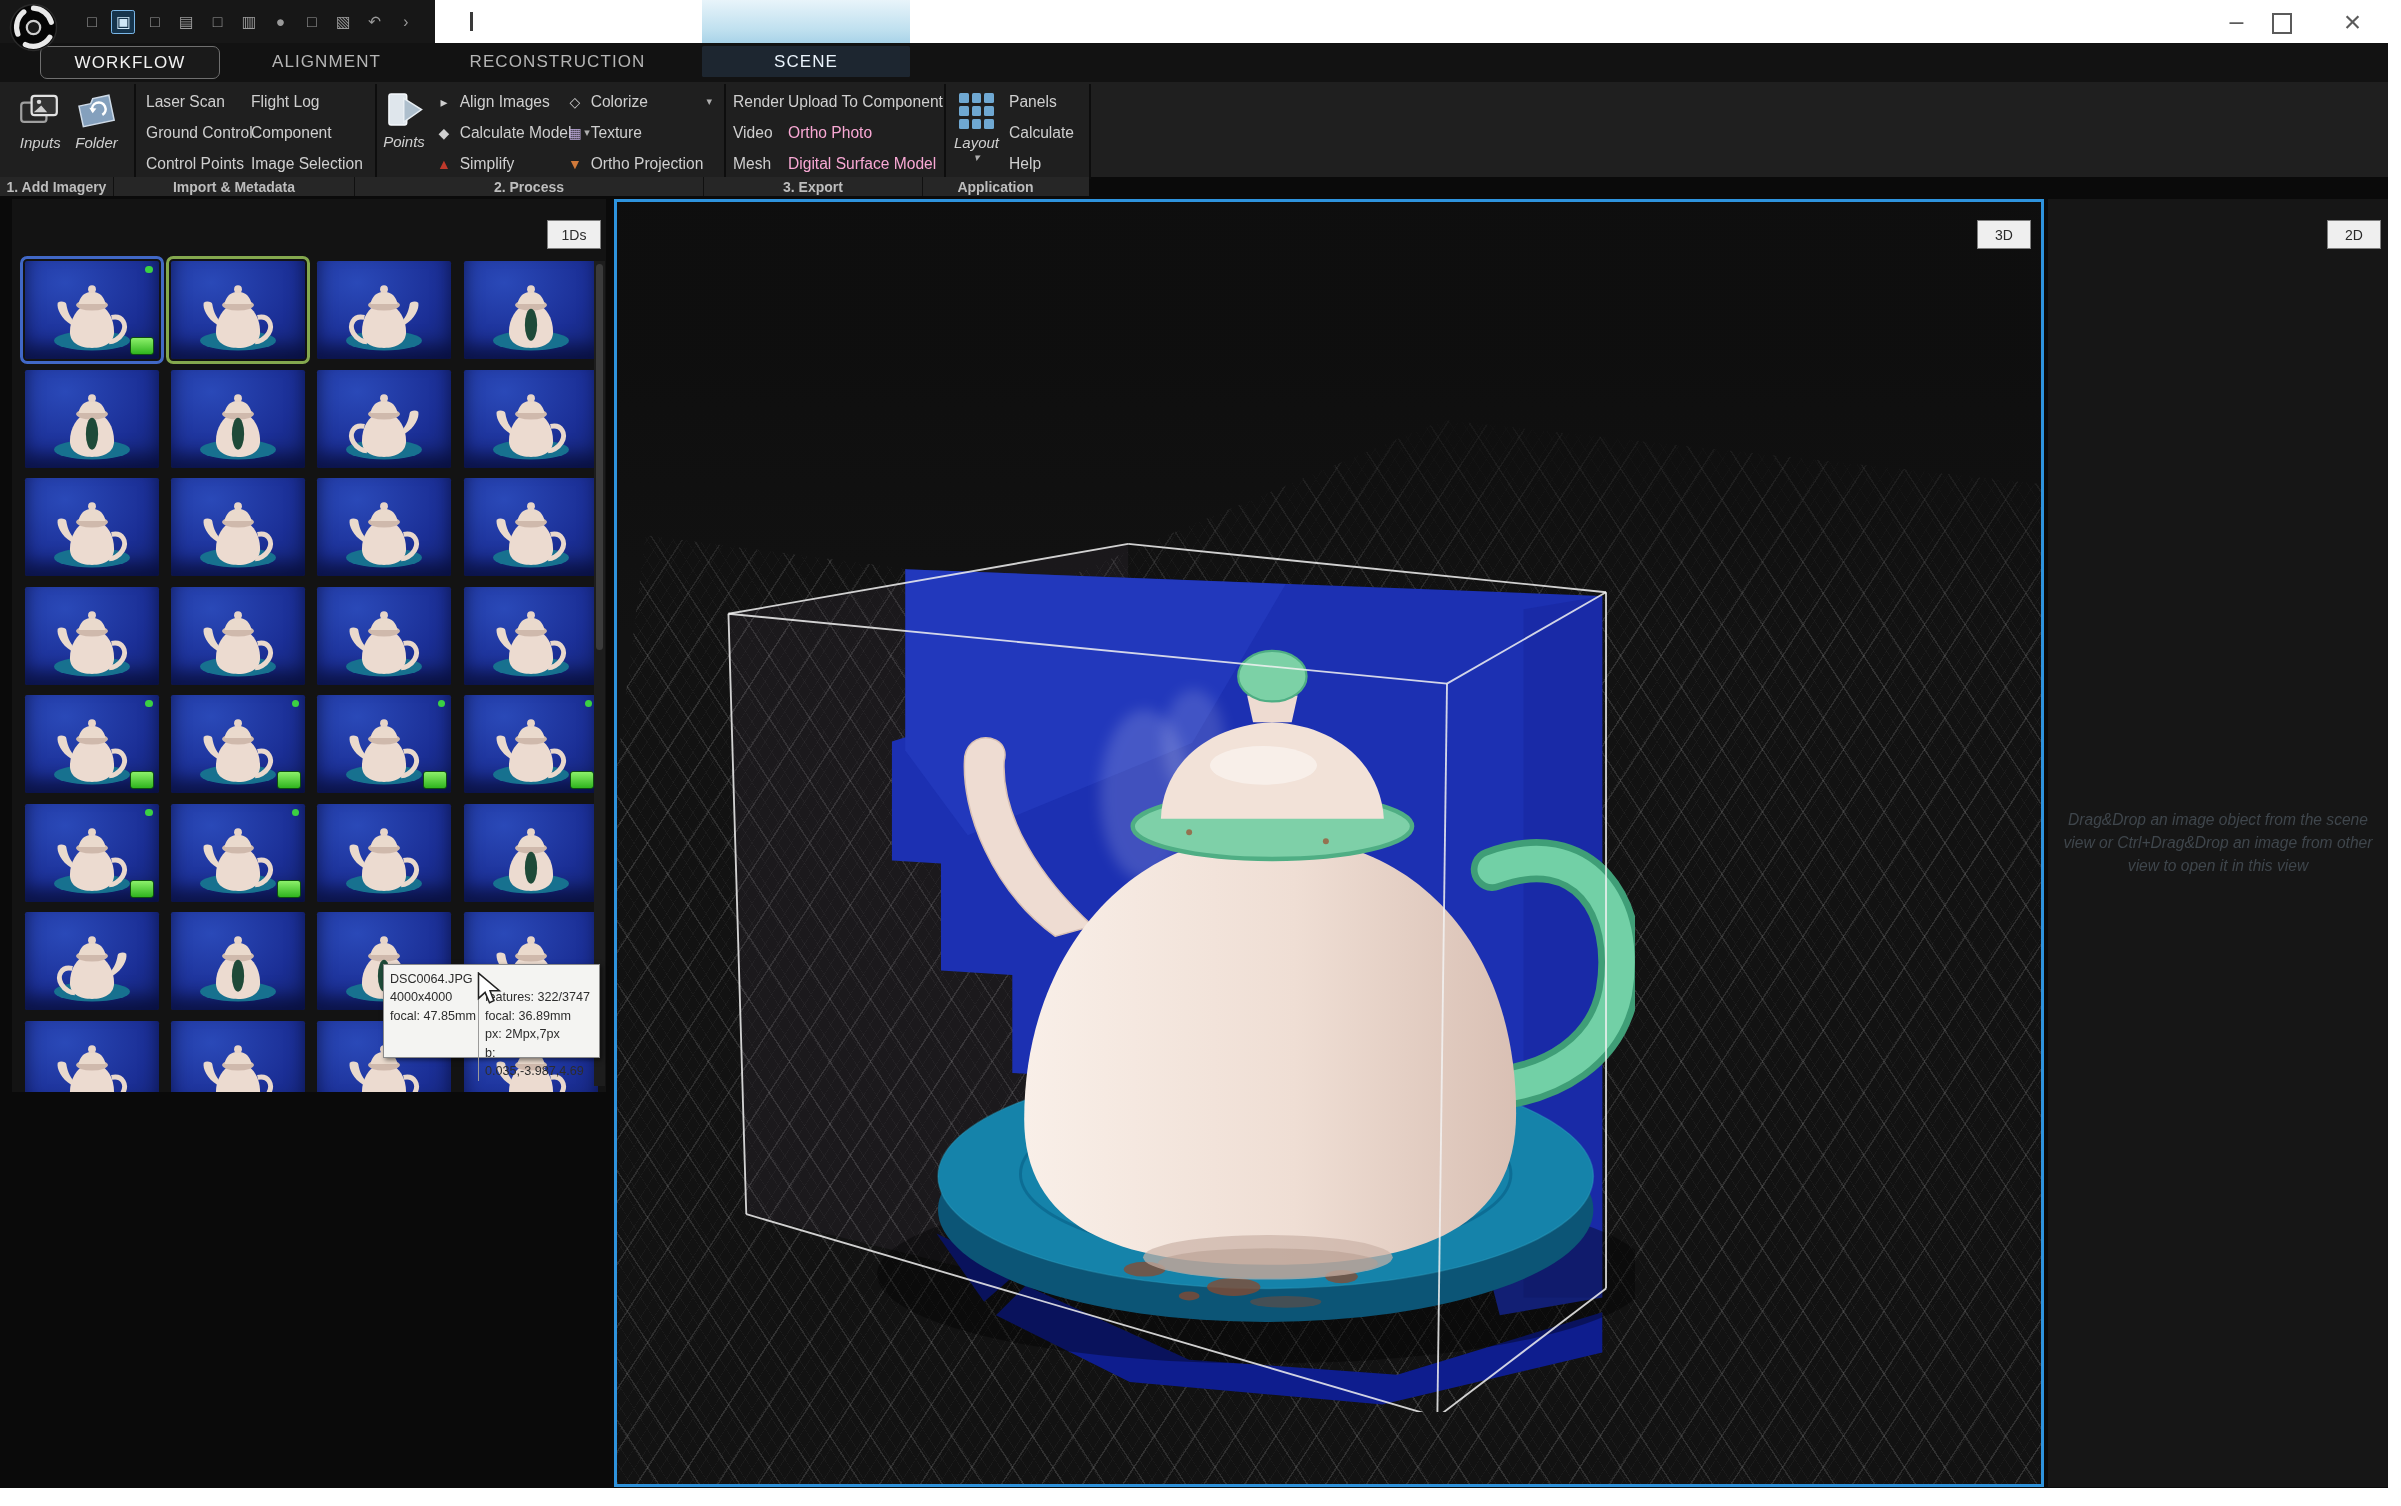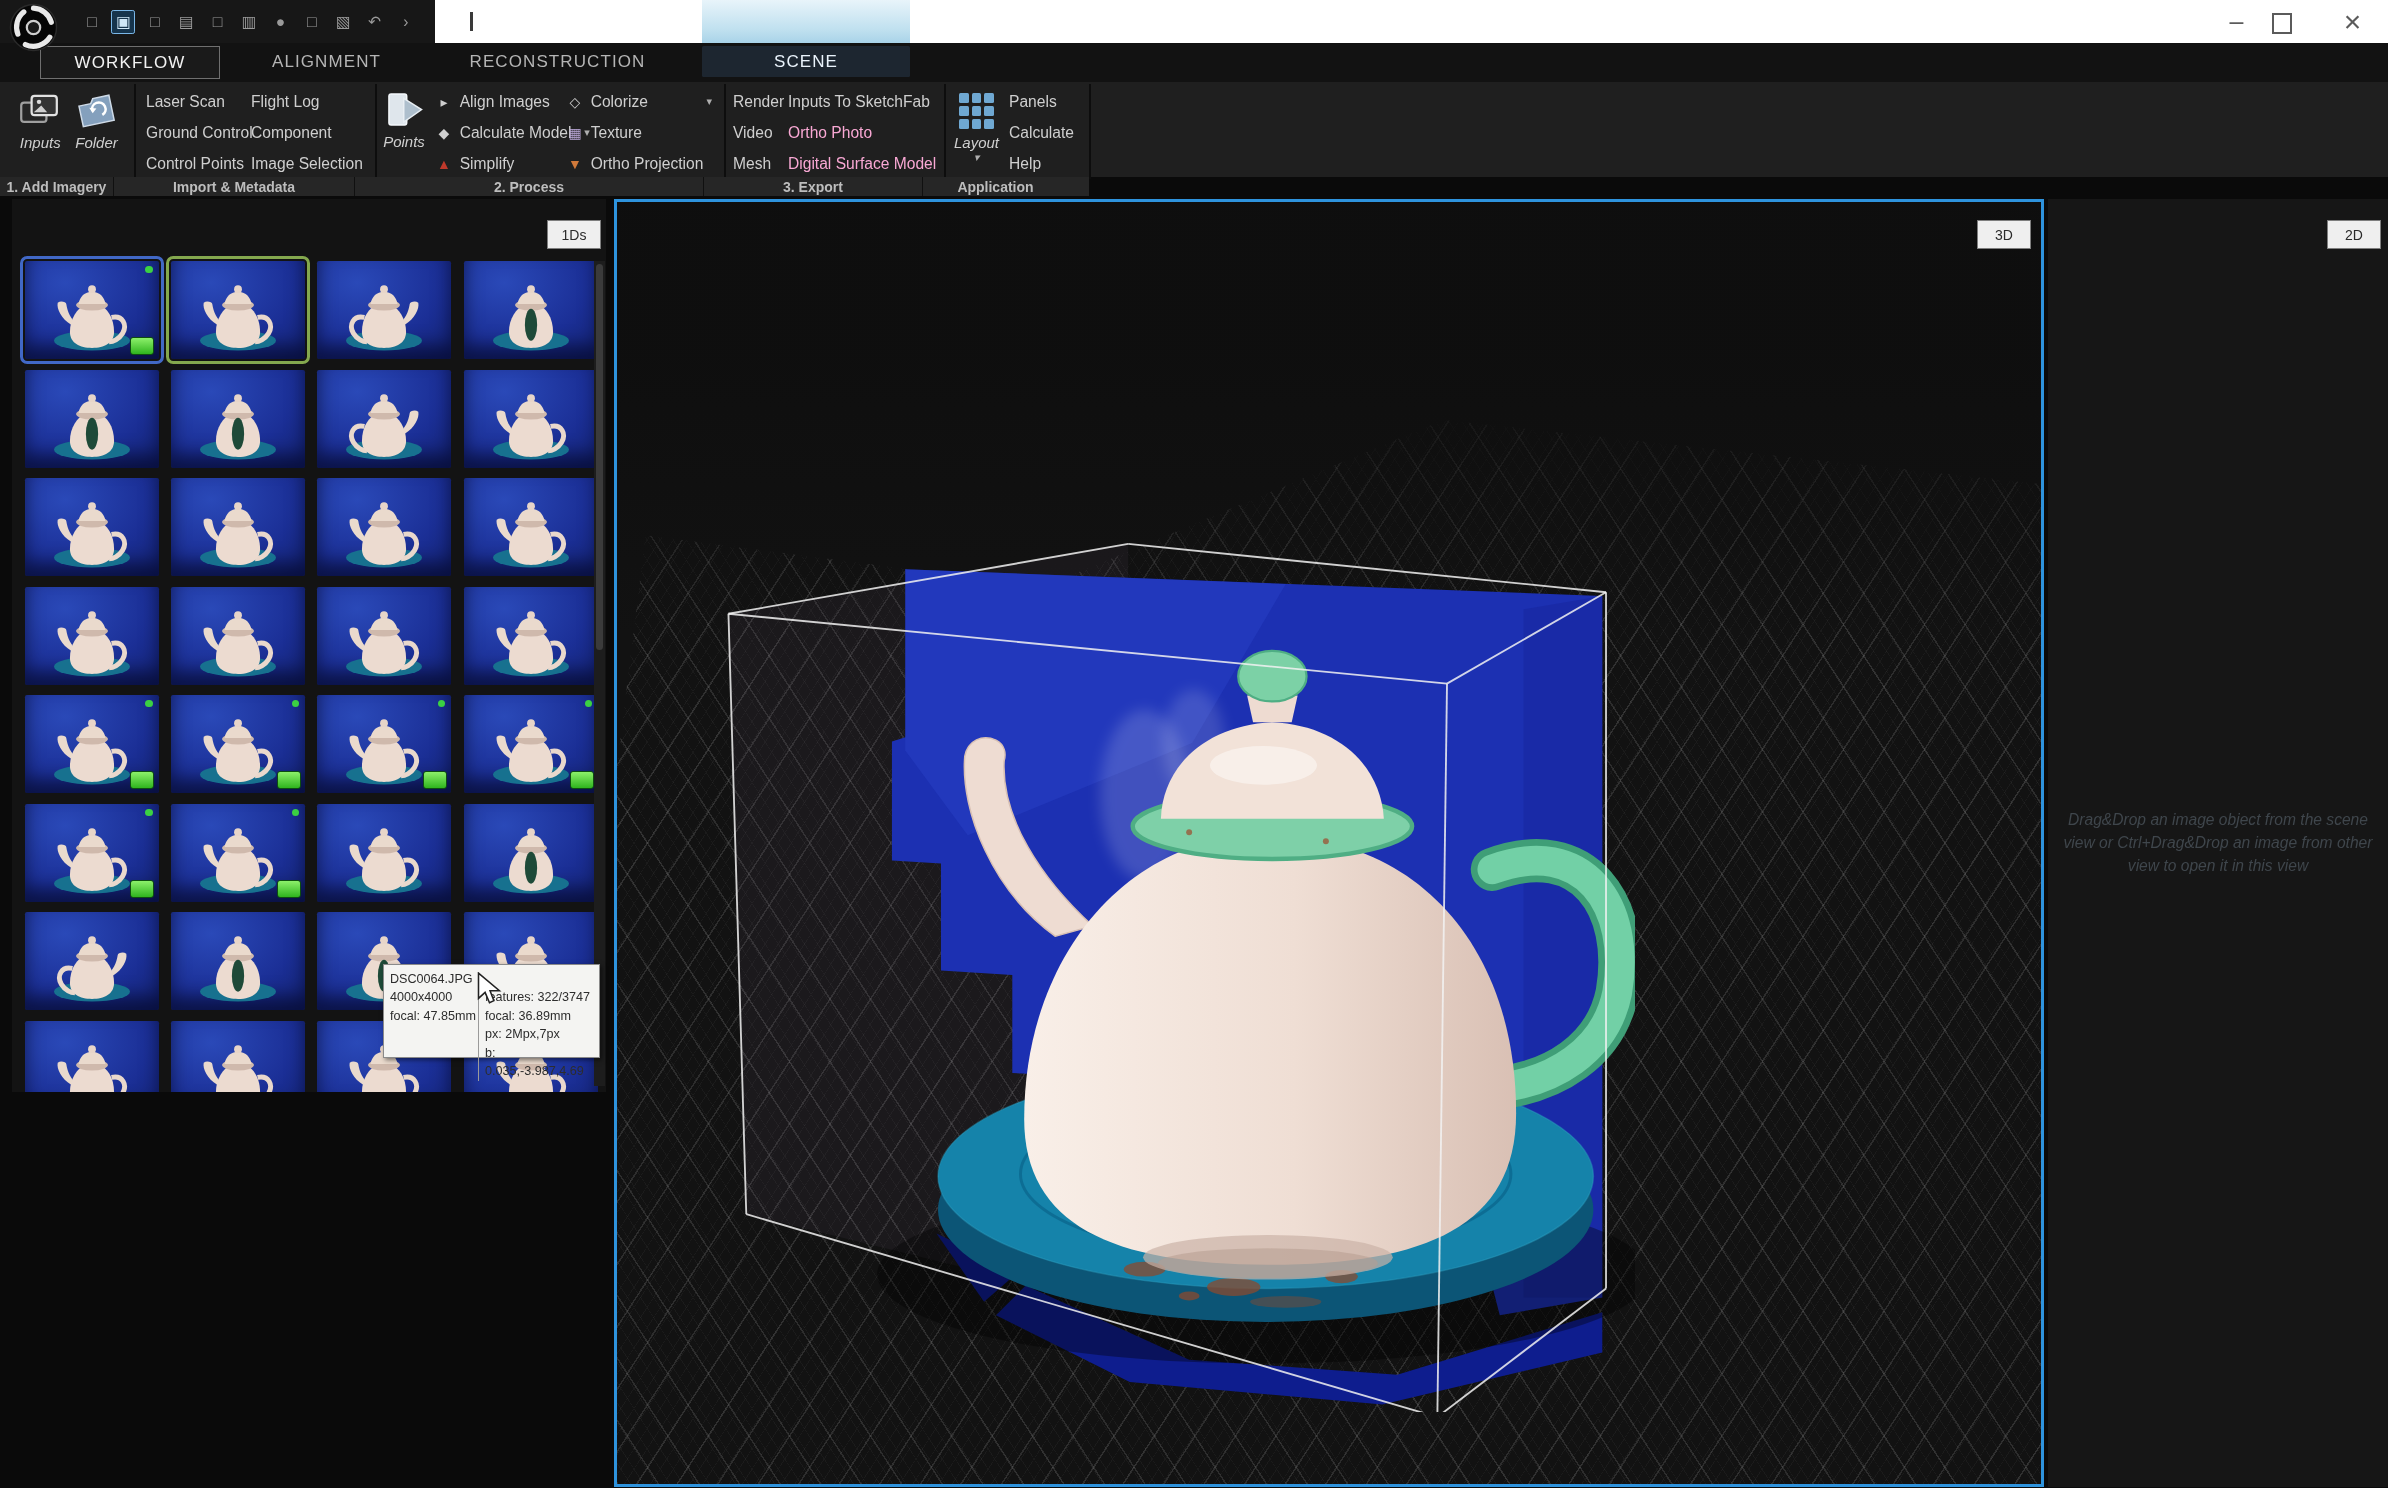--- a/index.html
+++ b/index.html
@@ -19,21 +19,21 @@
   .qat-ic.active{border:1.5px solid #7ab7e8;background:#16344c;color:#cfe6f5;}
   .wctl{position:absolute;top:0;height:43px;display:flex;align-items:center;color:#5b5b5b;}
   .wctl-min{left:2214px;width:45px;justify-content:center;position:absolute;font-size:25px;line-height:15px;}
   .wctl-res{left:2272px;top:13.4px;width:16.3px;height:16.3px;border:2.2px solid #5b5b5b;position:absolute;}
   .wctl-close{left:2330px;width:45px;justify-content:center;position:absolute;font-size:30px;}
 
   
   .tabrow{position:absolute;left:0;top:43px;width:2388px;height:39px;background:#121212;border-bottom:0.7px solid #000;}
   .tab{position:absolute;top:3px;height:31px;display:flex;align-items:center;justify-content:center;
     color:#b5b5b5;font-size:17px;letter-spacing:1.1px;}
-  .tab.active{border:1.5px solid #6f6f6f;background:#1a1a1a;color:#f2f2f2;border-radius:0;}
+  .tab.active{border:1.5px solid #6f6f6f;background:#1a1a1a;color:#f2f2f2;border-radius:7px;}
   .tab.contextual{background:#1d2630;color:#eaf3fb;border-radius:1.5px;}
   .account{position:absolute;right:16.3px;top:46px;height:34px;display:flex;align-items:center;gap:9px;}
   .account-label{color:#8e969c;font-size:15.6px;}
   .globe{width:30px;height:30px;border-radius:50%;
     background:radial-gradient(circle at 35% 30%, #9ccdf0 0%, #4a90d9 45%, #22548f 100%);
     box-shadow:0 0 3px rgba(80,150,220,.5);}
 
   
   .ribbon{position:absolute;left:0;top:82px;width:2388px;height:95px;background:#1f1f1f;}
   .ribbon-footer{position:absolute;left:0;top:177px;width:1089px;height:19.3px;background:#262626;
@@ -247,21 +247,21 @@
     <div class="smallbtn" style="left:733px;top:6px;">
         <span>Render</span>
       </div>
     <div class="smallbtn" style="left:733px;top:37px;">
         <span>Video</span>
       </div>
     <div class="smallbtn" style="left:733px;top:68px;">
         <span>Mesh</span>
       </div>
     <div class="smallbtn" style="left:788px;top:6px;">
-        <span>Inputs To SketchFab</span>
+        <span>Upload To Component</span>
       </div>
     <div class="smallbtn dim" style="left:788px;top:37px;">
         <span>Ortho Photo</span>
       </div>
     <div class="smallbtn dim" style="left:788px;top:68px;">
         <span>Digital Surface Model</span>
       </div>
 
     <div class="bigbtn" style="left:951px;top:6px;width:51px;">
       <span class="ic">

